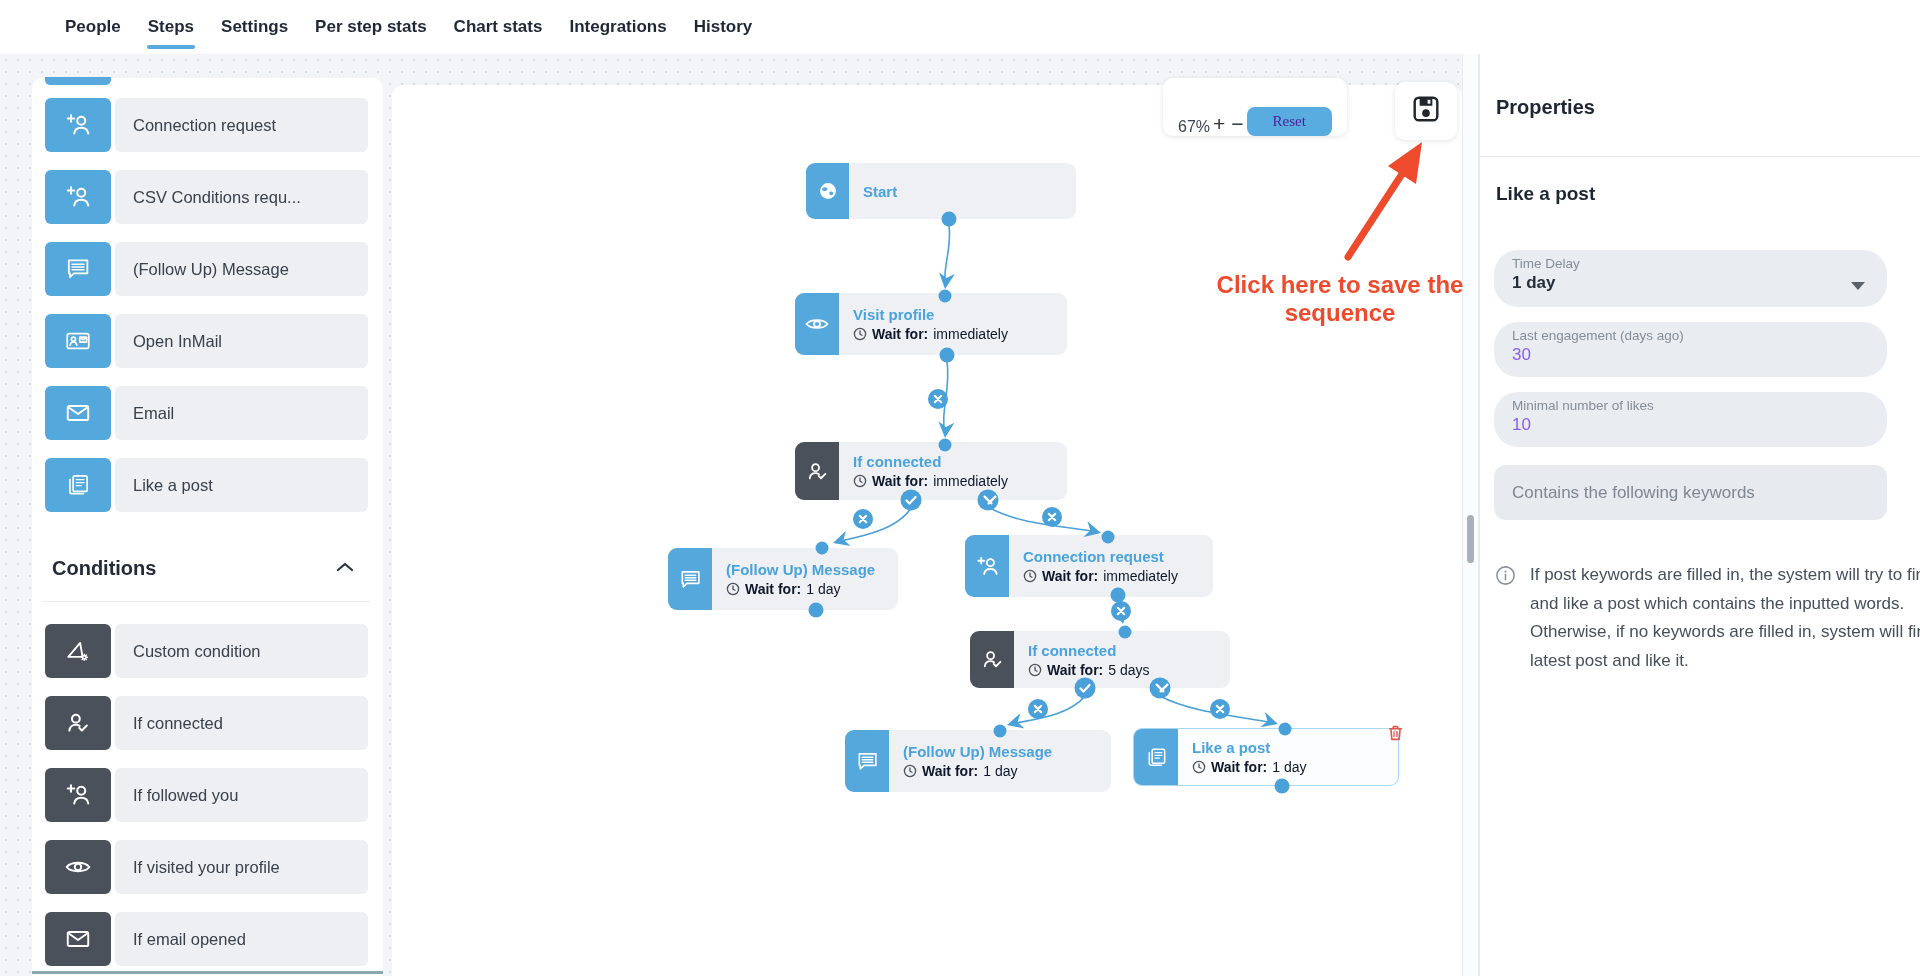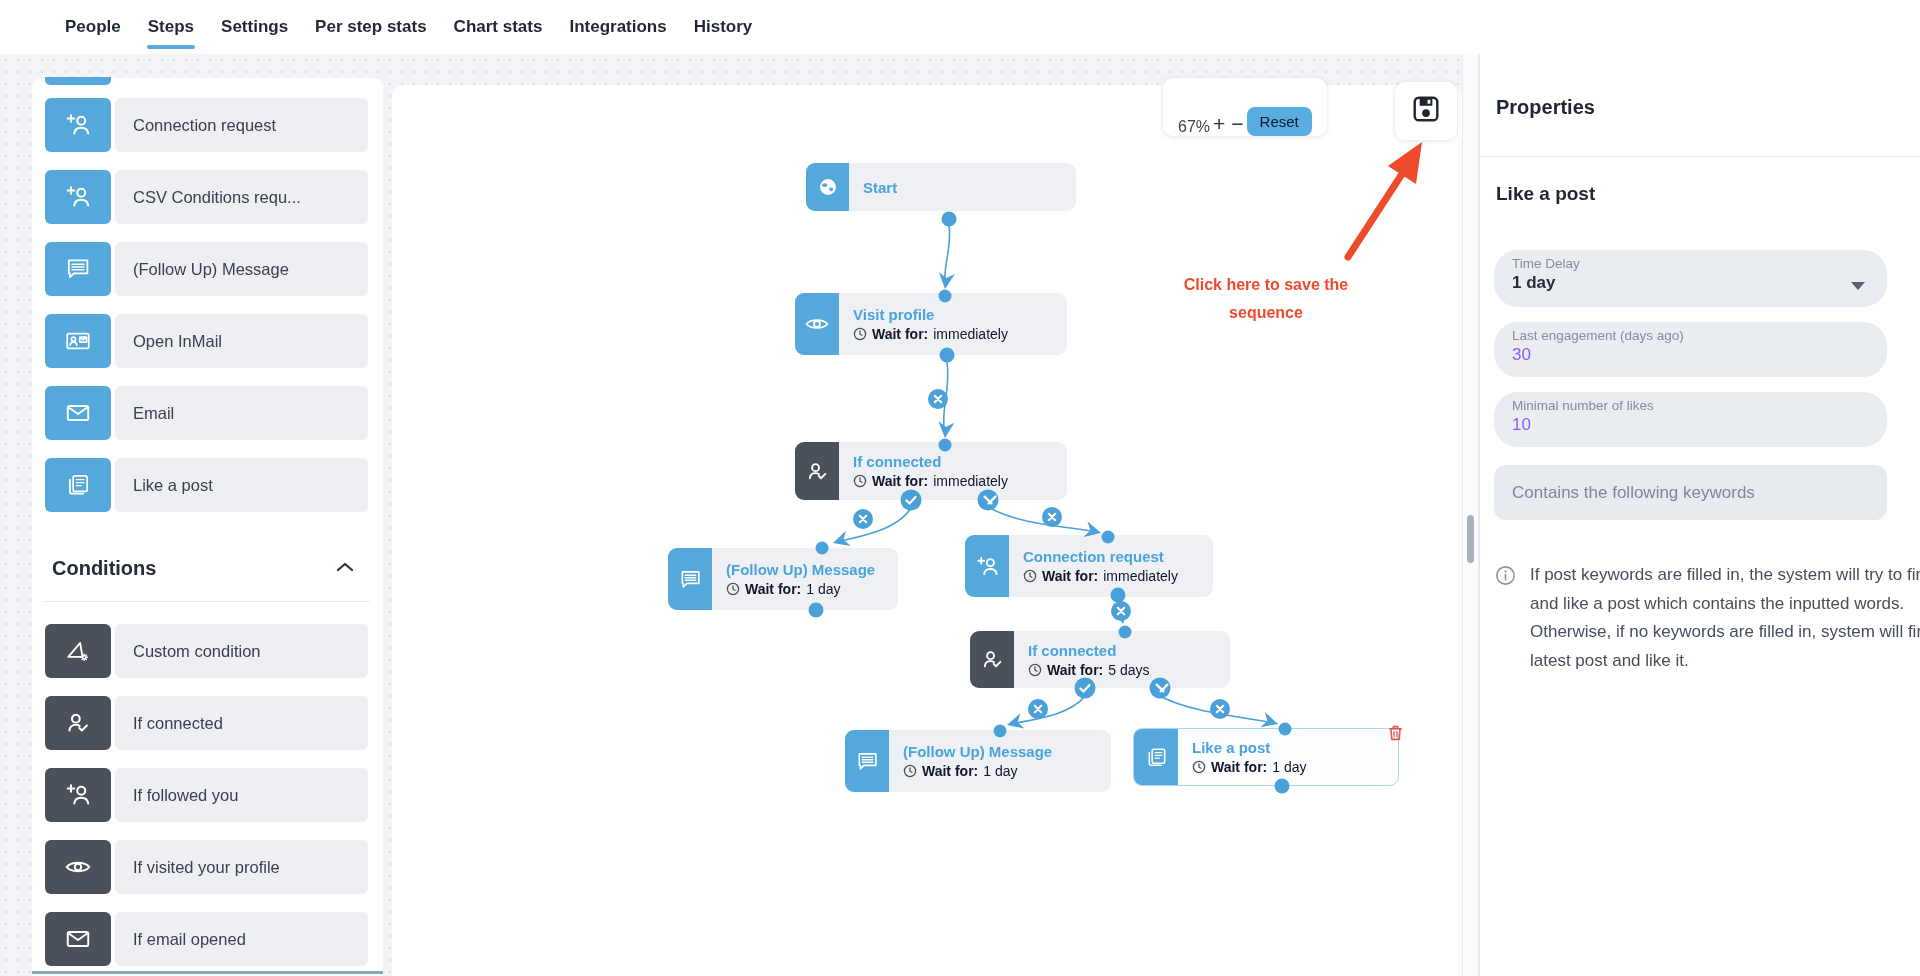--- a/index.html
+++ b/index.html
@@ -43,28 +43,28 @@
   .node { position:absolute; display:flex; background:#eef0f3; border-radius:9px; z-index:2; cursor:pointer; }
   .node-icon { width:44px; flex:none; border-radius:9px 0 0 9px; background:#55a8dc; display:flex; align-items:center; justify-content:center; }
   .node.cond .node-icon { background:#4b515a; }
   .node-body { flex:1; display:flex; flex-direction:column; justify-content:center; gap:3px; padding:8px 14px; }
   .node-title { font-size:15px; font-weight:700; color:#4aa3dc; white-space:nowrap; }
   .node-wait { display:flex; align-items:center; gap:5px; font-size:14px; color:#0f172a; white-space:nowrap; }
   .node-wait b { font-weight:700; }
   .node.sel { background:#fbfdff; border:1px solid #a9d8f3; }
   .node.sel .node-icon { border-radius:8px 0 0 8px; }
   .trash { position:absolute; right:-6px; top:-5px; z-index:4; cursor:pointer; }
-  .annotation { position:absolute; left:714px; top:186px; width:320px; text-align:center; z-index:5;
-    color:#ee4b2c; font-weight:700; font-size:16px; line-height:28px; }
+  .annotation { position:absolute; left:788px; top:186px; width:320px; text-align:center; z-index:5;
+    color:#ee4b2c; font-weight:700; font-size:24px; line-height:28px; }
 
   .zoom-chip { position:absolute; left:771px; top:24px; height:58px; background:#fff; border-radius:10px; z-index:6;
     display:flex; align-items:flex-end; gap:0; padding:0 15px; box-shadow:0 1px 5px rgba(25,35,48,.12); }
   .zoom-level { font-size:16px; color:#3a424d; }
   .zoom-btn { font-size:21px; color:#2b333d; cursor:pointer; line-height:1; padding:2px 3px; background:none; border:none; font-family:inherit; }
-  .reset-btn { background:#58ace0; color:#0f172a; border:none; border-radius:8px; font-size:15px; padding:6px 13px; cursor:pointer; font-family:Liberation Sans, sans-serif; }
+  .reset-btn { background:#58ace0; color:#4c1d95; border:none; border-radius:8px; font-size:15px; padding:6px 26px; cursor:pointer; font-family:Liberation Serif, serif; }
   .save-chip { position:absolute; left:1003px; top:28px; width:62px; height:58px; background:#fff; border-radius:10px; z-index:6;
     display:flex; align-items:center; justify-content:center; box-shadow:0 1px 5px rgba(25,35,48,.12); cursor:pointer; }
 
   
   .props-header { position:absolute; left:16px; right:46px; top:42px; display:flex; align-items:center; justify-content:space-between; }
   .props-title { font-size:20px; font-weight:700; color:#1d2633; }
   .props-divider { position:absolute; left:0; right:0; top:102px; height:1px; background:#e8eaed; }
   .props-section-title { position:absolute; left:16px; top:129px; font-size:19px; font-weight:700; color:#1d2633; }
   .pfield { position:absolute; left:14px; width:393px; border-radius:24px; background:#e9ecf0; padding:6px 16px 7px 18px; }
   .pfield .flabel { font-size:13.5px; color:#858d97; }
@@ -235,21 +235,21 @@
         </div>
       </div>
       <div class="sidebar-bottom-line"></div>
     </div>
 
     <div class="zone canvas-zone">
       <div class="canvas-card"></div>
 
       <div class="flow-layer">
 
-        <div class="node" style="left:414px;top:78px;width:270px;height:48px">
+        <div class="node" style="left:414px;top:78px;width:270px;height:56px">
           <div class="node-icon" style="width:43px">
             <svg width="24" height="24" viewBox="0 0 26 26">
                 <circle cx="13" cy="13" r="8.6" fill="#fff"></circle>
               <path d="M7.6 9.6c1.6-1.2 3.6-1 4.5.4.8 1.3-.4 2.6-2 3-1.6.4-3.3-.3-3.5-1.5-.1-.8.3-1.4 1-1.9z" fill="#55a8dc"></path>
               <path d="M15.2 13.8c1.8-.5 3.6.4 3.4 1.9-.2 1.4-2 2.4-3.2 1.6-1.2-.8-1.5-3.1-.2-3.5z" fill="#55a8dc"></path>
               </svg>
           </div>
           <div class="node-body">
               <div class="node-title">Start</div>
             </div>

